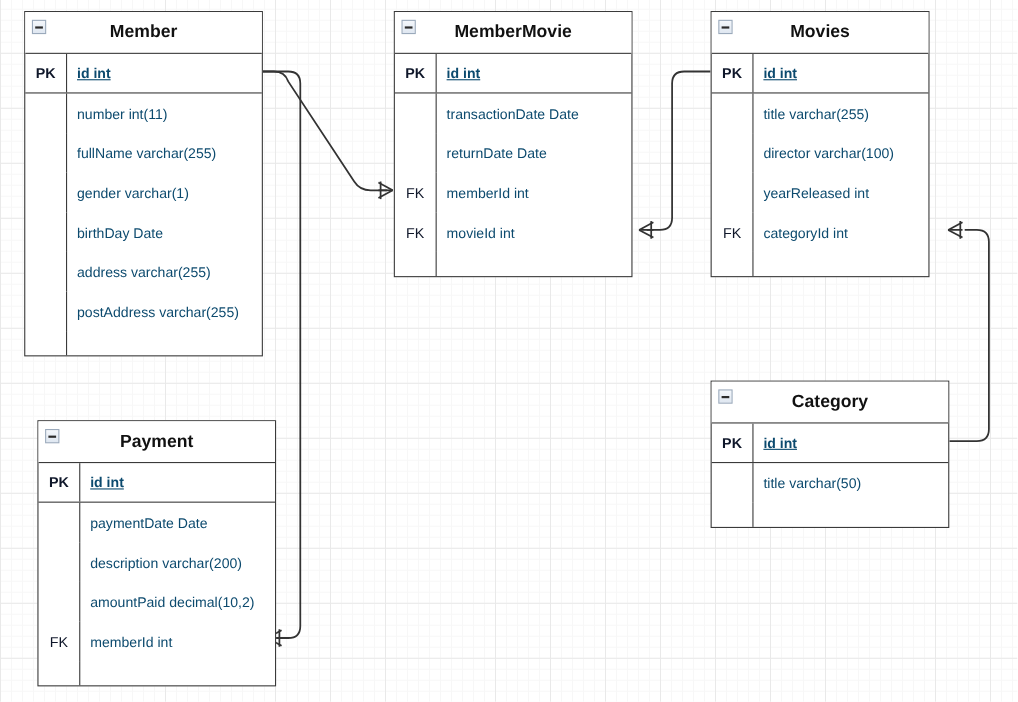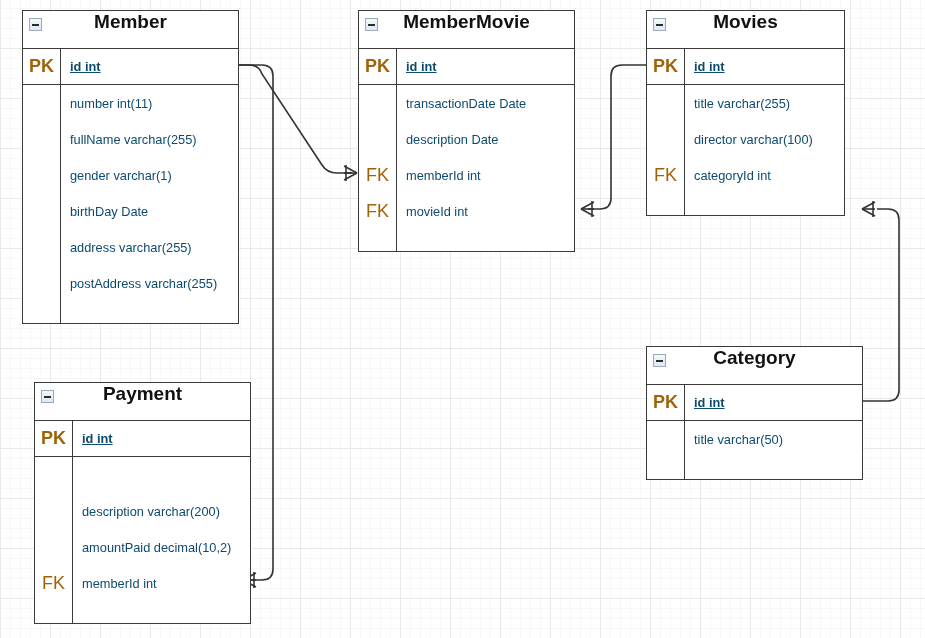--- a/index.html
+++ b/index.html
@@ -38,23 +38,23 @@
     background: #ffffff;
     border: 1.6px solid #3a3a3a;
     z-index: 5;
   }
   .ent-title {
     position: relative;
     box-sizing: border-box;
     height: 38px;
     border-bottom: 1.6px solid #3a3a3a;
     display: flex;
-    align-items: flex-start;
+    align-items: center;
     justify-content: center;
-    font-size: 19px;
+    font-size: 16px;
     font-weight: bold;
     color: #111111;
     background: #ffffff;
   }
   .collapse-icon {
     position: absolute;
     left: 6px;
     top: 7px;
     width: 13px;
     height: 13px;
@@ -86,22 +86,22 @@
   }
   .key-cell {
     box-sizing: border-box;
     width: 38px;
     flex: 0 0 38px;
     height: 100%;
     display: flex;
     align-items: center;
     justify-content: center;
     border-right: 1.4px solid #3a3a3a;
-    font-size: 18px;
-    color: #a16207;
+    font-size: 13px;
+    color: #0f172a;
   }
   .key-cell.pk {
     font-weight: bold;
   }
   .attr-cell {
     box-sizing: border-box;
     flex: 1 1 auto;
     height: 100%;
     display: flex;
     align-items: center;
@@ -205,21 +205,21 @@
     <div class="row pk-row">
       <div class="key-cell pk">PK</div>
       <div class="attr-cell pk">id int</div>
     </div>
     <div class="row">
       <div class="key-cell"></div>
       <div class="attr-cell">transactionDate Date</div>
     </div>
     <div class="row">
       <div class="key-cell"></div>
-      <div class="attr-cell">description Date</div>
+      <div class="attr-cell">returnDate Date</div>
     </div>
     <div class="row">
       <div class="key-cell">FK</div>
       <div class="attr-cell">memberId int</div>
     </div>
     <div class="row">
       <div class="key-cell">FK</div>
       <div class="attr-cell">movieId int</div>
     </div>
     <div class="row spacer-row">
@@ -239,40 +239,45 @@
     </div>
     <div class="row">
       <div class="key-cell"></div>
       <div class="attr-cell">title varchar(255)</div>
     </div>
     <div class="row">
       <div class="key-cell"></div>
       <div class="attr-cell">director varchar(100)</div>
     </div>
     <div class="row">
+      <div class="key-cell"></div>
+      <div class="attr-cell">yearReleased int</div>
+    </div>
+    <div class="row">
       <div class="key-cell">FK</div>
       <div class="attr-cell">categoryId int</div>
     </div>
     <div class="row spacer-row">
       <div class="key-cell"></div>
       <div class="attr-cell"></div>
     </div>
   </div>
 
   <div class="entity" style="left:22px; top:382px; width:217px;margin-left:12px;">
     <div class="ent-title">
       <span class="collapse-icon"></span>
       <span>Payment</span>
     </div>
     <div class="row pk-row">
       <div class="key-cell pk">PK</div>
       <div class="attr-cell pk">id int</div>
     </div>
     <div class="row">
       <div class="key-cell"></div>
+      <div class="attr-cell">paymentDate Date</div>
     </div>
     <div class="row">
       <div class="key-cell"></div>
       <div class="attr-cell">description varchar(200)</div>
     </div>
     <div class="row">
       <div class="key-cell"></div>
       <div class="attr-cell">amountPaid decimal(10,2)</div>
     </div>
     <div class="row">

